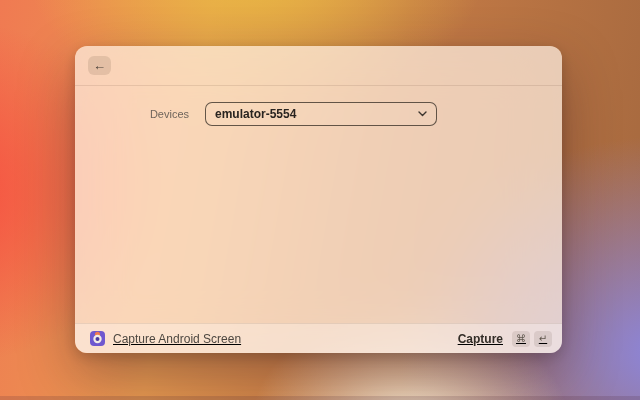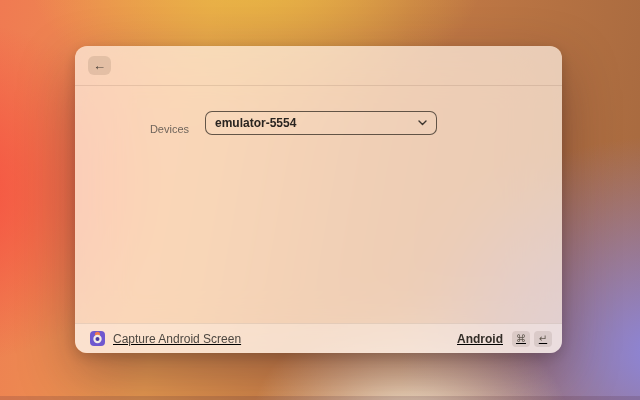--- a/index.html
+++ b/index.html
@@ -25,21 +25,21 @@
     -webkit-backdrop-filter:blur(26px) saturate(1.15);
     box-shadow:0 22px 55px rgba(50,20,35,0.38), 0 4px 14px rgba(0,0,0,0.18);
   }
   .header{ height:39px; display:flex; align-items:center; padding:0 13px; }
   .back-button{
     width:23px; height:19px; border-radius:6px; background:rgba(95,70,50,0.14);
     color:#453e36; display:flex; align-items:center; justify-content:center;
     font-size:13px; line-height:1; cursor:default;
   }
   .divider{ height:1px; background:rgba(95,65,45,0.13); }
-  .form-row{ display:flex; align-items:flex-end; margin-top:25px; }
+  .form-row{ display:flex; align-items:center; margin-top:16px; }
   .form-label{ width:114px; text-align:right; font-size:11px; color:#6f655c; margin-right:16px; }
   .dropdown{
     width:232px; height:24px; box-sizing:border-box;
     border:1px solid rgba(56,47,39,0.78); border-radius:7px;
     display:flex; align-items:center; padding:0 9px; background:rgba(255,250,244,0.06);
   }
   .dropdown-value{ flex:1; font-size:12px; font-weight:700; color:#292420; }
   .chevron{ display:flex; align-items:center; }
   .footer{
     position:absolute; left:0; right:0; bottom:0; height:30px;
@@ -88,19 +88,19 @@
       <svg width="15" height="15" viewBox="0 0 15 15">
         <rect width="15" height="15" rx="4" fill="#6f58cf"></rect>
         <circle cx="7.5" cy="3.4" r="2.6" fill="#ee7a4e"></circle>
         <circle cx="7.5" cy="8" r="4.2" fill="#f2ece6"></circle>
         <circle cx="7.5" cy="8" r="2" fill="#4a3a9e"></circle>
       </svg>
     </span>
     <span class="footer-title">Capture Android Screen</span>
     <span class="spacer"></span>
     <div class="action">
-      <span class="action-label">Android</span>
+      <span class="action-label">Capture</span>
       <span class="key">⌘</span>
       <span class="key">↵</span>
     </div>
   </div>
 
 </div>
 
 </body></html>

